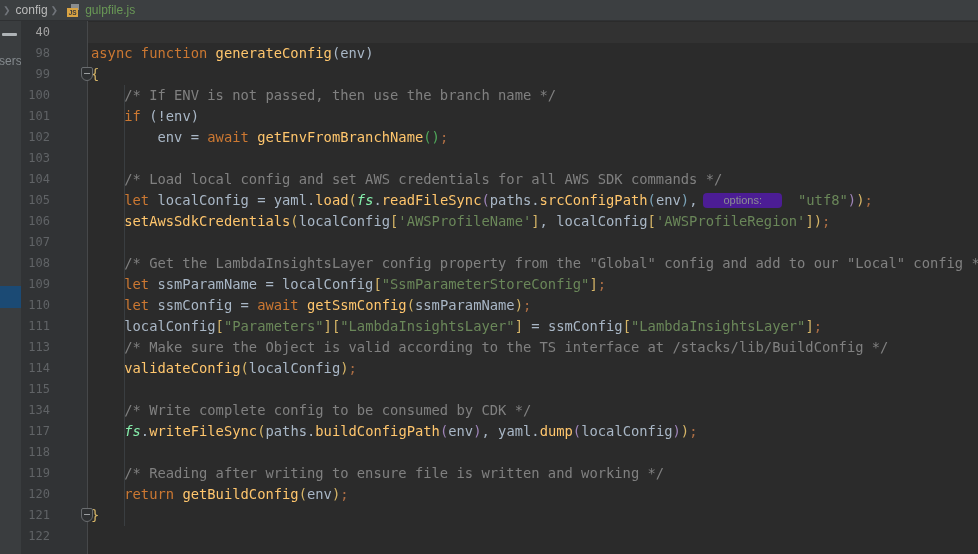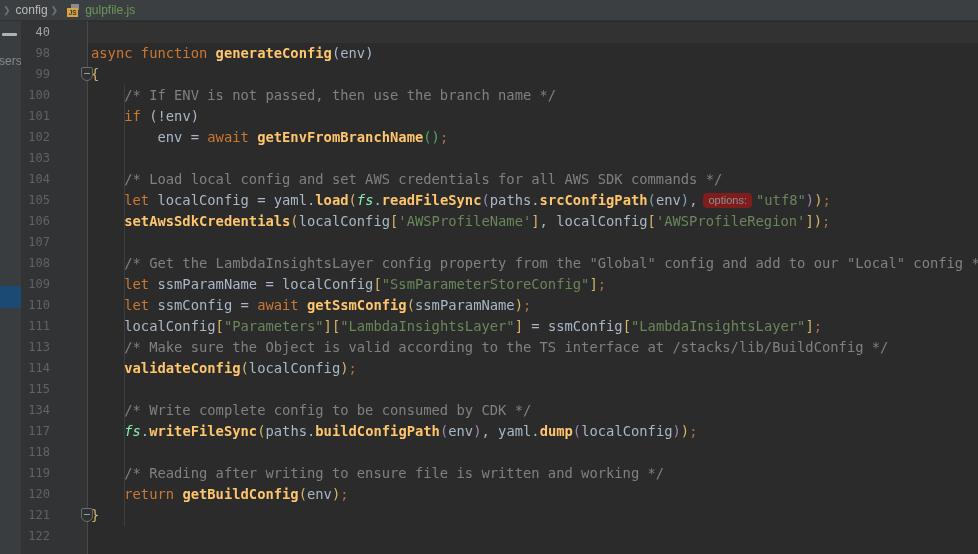--- a/index.html
+++ b/index.html
@@ -51,33 +51,33 @@
 
   
   .fold { position:absolute; left:81px; top:3px; width:12px; height:14px; z-index:7;
           background:#2e3032; border:1px solid #6a6d70;
           border-radius:2px 2px 6px 6px; }
   .fold::after { content:''; position:absolute; left:2px; right:2px; top:5px; height:1px;
                  background:#9a9da0; }
 
   
   .tok-kw  { color:#cc7832; }
-  .tok-fn  { color:#ffc66d;font-weight:bold; }
+  .tok-fn  { color:#ffc66d; }
   .tok-str { color:#6a8759; }
   .tok-cmt { color:#808080; }
   .tok-def { color:#a9b7c6; }
   .tok-semi{ color:#ad6e44; }
   .tok-brG { color:#d6b567; }
   .tok-brN { color:#4fa75a; }
   .tok-brP { color:#9e84b8; }
   .tok-brB { color:#7ba3b8; }
   .tok-fs  { color:#86efac; font-style:italic; }
-  .tok-inlay { display:inline-block; background:#7f1d1d; color:#8c9092;
-               font-size:11px; line-height:15px; border-radius:4px; padding:0 5px;
-               margin:0 4px 0 6px; vertical-align:1px;
+  .tok-inlay { display:inline-block; background:#4c1d95; color:#8c9092;
+               font-size:11px; line-height:15px; border-radius:4px; padding:0 20px;
+               margin:0 16px 0 6px; vertical-align:1px;
                font-family:"Liberation Sans", sans-serif; }
 </style>
 </head>
 <body>
 
 <div class="breadcrumbs">
   <span class="crumb-chevron">❯</span>
   <span class="crumb">config</span>
   <span class="crumb-chevron">❯</span>
   <span class="js-icon">

